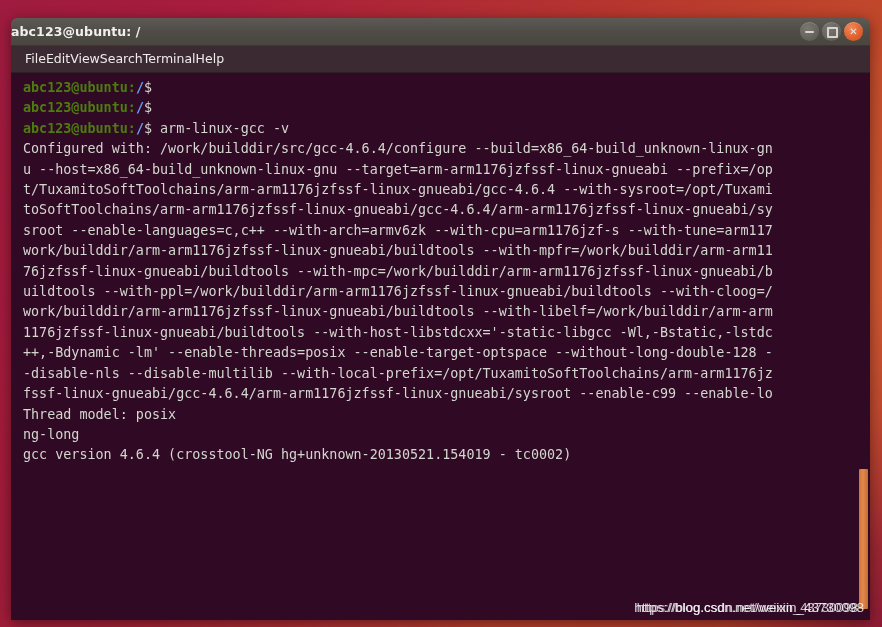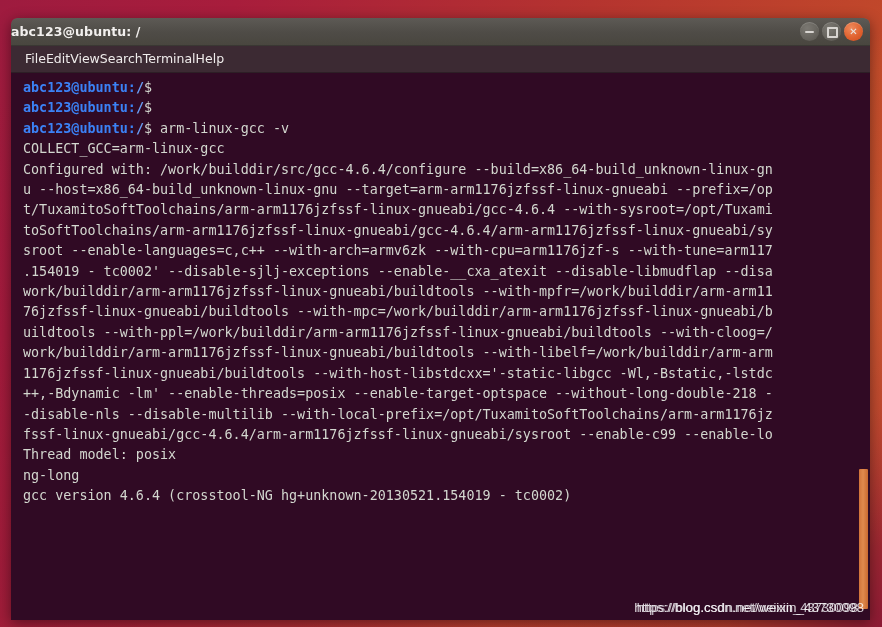--- a/index.html
+++ b/index.html
@@ -130,21 +130,21 @@
     right: 14px;
   }
   .line {
     font-family: "DejaVu Sans Mono", monospace;
     font-size: 13.4px;
     line-height: 20.4px;
     color: #d3d7cf;
     white-space: pre;
     letter-spacing: 0px;
   }
-  .user  { color: #3b82f6; font-weight: bold; }
+  .user  { color: #4d7c0f; font-weight: bold; }
   .path  { color: #6a9ef5; font-weight: bold; }
   .dollar{ color: #d3d7cf; }
 
   
   #scroll-track {
     position: absolute;
     right: 0;
     top: 0;
     width: 13px;
     height: 100%;
@@ -213,33 +213,31 @@
     <div class="menu-item">Search</div>
     <div class="menu-item">Terminal</div>
     <div class="menu-item">Help</div>
   </div>
 
   <div id="terminal">
     <div id="term-pad">
         <div class="line"><span class="user">abc123@ubuntu:</span><span class="path">/</span><span class="dollar">$</span></div>
         <div class="line"><span class="user">abc123@ubuntu:</span><span class="path">/</span><span class="dollar">$</span></div>
         <div class="line"><span class="user">abc123@ubuntu:</span><span class="path">/</span><span class="dollar">$</span><span> arm-linux-gcc -v</span></div>
-        <div class="line">COLLECT_GCC=arm-linux-gcc</div>
         <div class="line">Configured with: /work/builddir/src/gcc-4.6.4/configure --build=x86_64-build_unknown-linux-gn</div>
         <div class="line">u --host=x86_64-build_unknown-linux-gnu --target=arm-arm1176jzfssf-linux-gnueabi --prefix=/op</div>
         <div class="line">t/TuxamitoSoftToolchains/arm-arm1176jzfssf-linux-gnueabi/gcc-4.6.4 --with-sysroot=/opt/Tuxami</div>
         <div class="line">toSoftToolchains/arm-arm1176jzfssf-linux-gnueabi/gcc-4.6.4/arm-arm1176jzfssf-linux-gnueabi/sy</div>
         <div class="line">sroot --enable-languages=c,c++ --with-arch=armv6zk --with-cpu=arm1176jzf-s --with-tune=arm117</div>
-        <div class="line">.154019 - tc0002' --disable-sjlj-exceptions --enable-__cxa_atexit --disable-libmudflap --disa</div>
         <div class="line">work/builddir/arm-arm1176jzfssf-linux-gnueabi/buildtools --with-mpfr=/work/builddir/arm-arm11</div>
         <div class="line">76jzfssf-linux-gnueabi/buildtools --with-mpc=/work/builddir/arm-arm1176jzfssf-linux-gnueabi/b</div>
         <div class="line">uildtools --with-ppl=/work/builddir/arm-arm1176jzfssf-linux-gnueabi/buildtools --with-cloog=/</div>
         <div class="line">work/builddir/arm-arm1176jzfssf-linux-gnueabi/buildtools --with-libelf=/work/builddir/arm-arm</div>
         <div class="line">1176jzfssf-linux-gnueabi/buildtools --with-host-libstdcxx='-static-libgcc -Wl,-Bstatic,-lstdc</div>
-        <div class="line">++,-Bdynamic -lm' --enable-threads=posix --enable-target-optspace --without-long-double-218 -</div>
+        <div class="line">++,-Bdynamic -lm' --enable-threads=posix --enable-target-optspace --without-long-double-128 -</div>
         <div class="line">-disable-nls --disable-multilib --with-local-prefix=/opt/TuxamitoSoftToolchains/arm-arm1176jz</div>
         <div class="line">fssf-linux-gnueabi/gcc-4.6.4/arm-arm1176jzfssf-linux-gnueabi/sysroot --enable-c99 --enable-lo</div>
         <div class="line">Thread model: posix</div>
         <div class="line">ng-long</div>
         <div class="line">gcc version 4.6.4 (crosstool-NG hg+unknown-20130521.154019 - tc0002)</div>
       </div>
 
     <div id="scroll-track">
       <div id="scroll-thumb"></div>
     </div>

